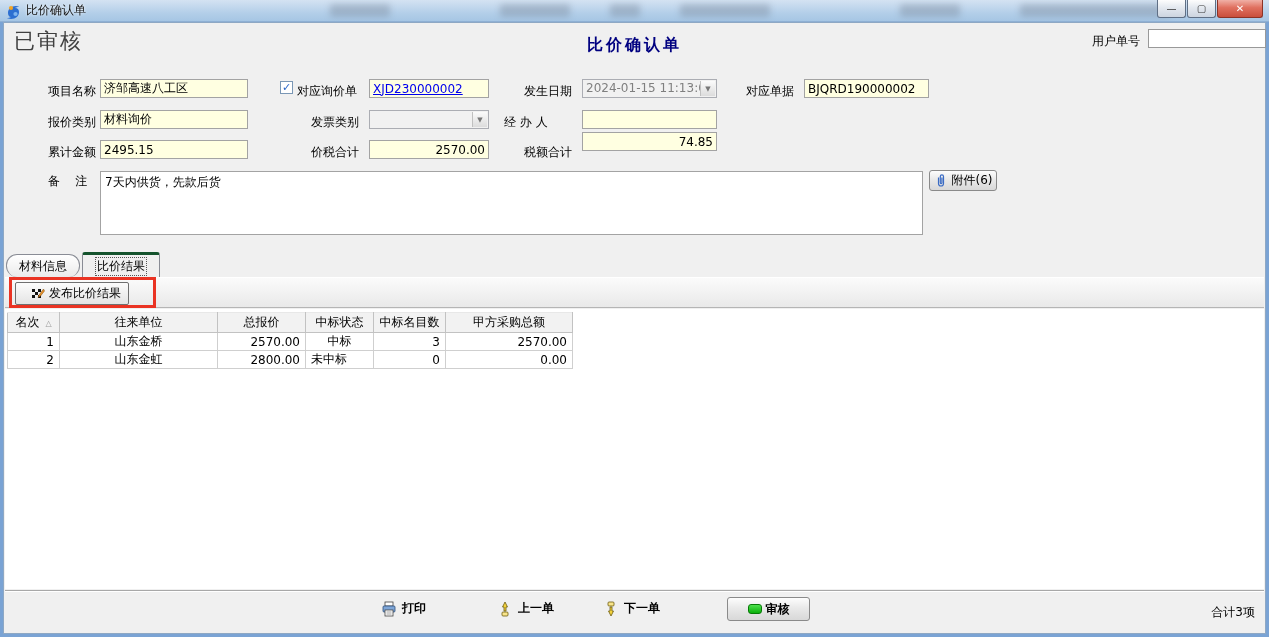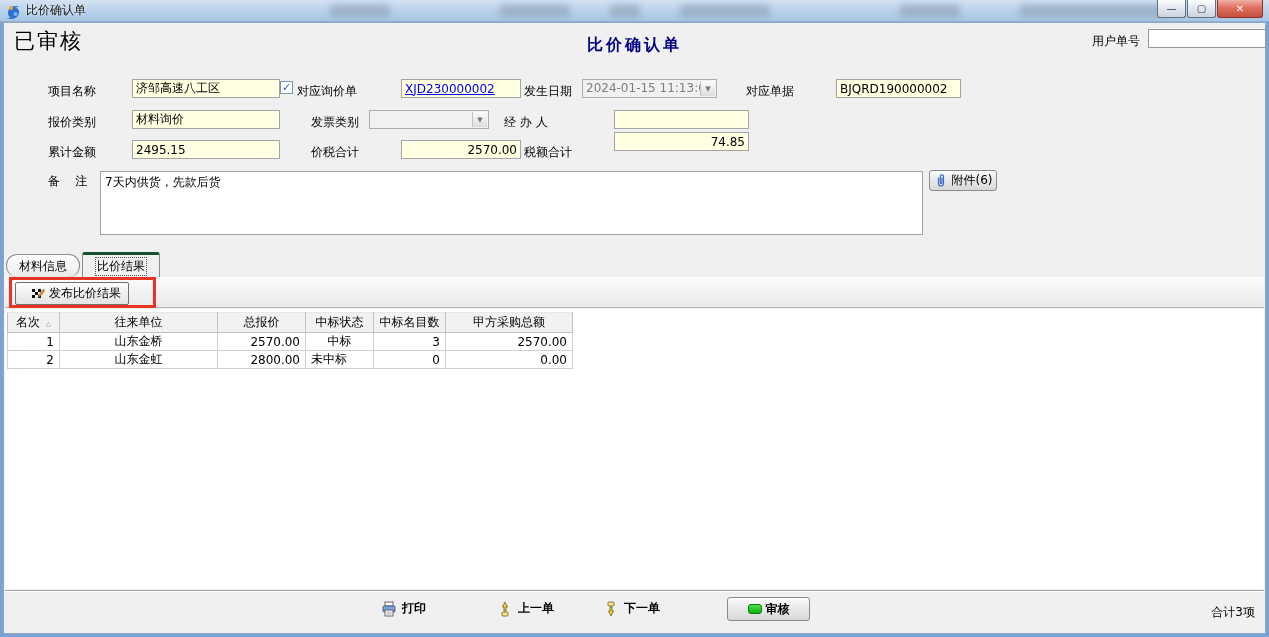--- a/index.html
+++ b/index.html
@@ -14,27 +14,27 @@
   .title-text { font-size:12px; color:#111; text-shadow:0 0 3px #fff; }
   .winbtns { position:absolute; right:6px; top:0; display:flex; z-index:3; }
   .winbtn { width:29px; height:18px; border:1px solid #5f6f85; border-top:none; border-radius:0 0 3px 3px;
     background:linear-gradient(#fdfdfd,#e3e8ef 45%,#cdd5e0); display:flex; align-items:center; justify-content:center;
     font-size:10px; color:#333; margin-left:1px; cursor:default; }
   .winbtn.close { width:46px; background:linear-gradient(#f0b0a6,#e0705f 45%,#c94f3c); border-color:#8c3326; color:#fff; font-weight:bold; }
 
   
   .client { position:absolute; left:3px; top:22px; right:3px; bottom:3px; background:#f0f0f0; border:1px solid #8ea8c4; }
 
-  .stamp { position:absolute; left:10px; top:4px; font-size:21px; letter-spacing:2px; color:#000000; }
+  .stamp { position:absolute; left:10px; top:4px; font-size:21px; letter-spacing:2px; color:#404040; }
   .form-title { position:absolute; left:0; top:12px; width:100%; text-align:center; font-size:16px; font-weight:bold; color:#000080; letter-spacing:3px; }
   .userno-label { position:absolute; left:1088px; top:10px; }
   .userno-input { position:absolute; left:1144px; top:6px; width:118px; height:19px; background:#fff; border:1px solid #999; }
 
   .lbl { position:absolute; white-space:pre; }
-  .inp { position:absolute; height:19px; background:#ffffe1; border:1px solid #a3a3a3; font-family:inherit; font-size:12px; padding:1px 3px;margin-left:32px; }
+  .inp { position:absolute; height:19px; background:#ffffe1; border:1px solid #a3a3a3; font-family:inherit; font-size:12px; padding:1px 3px; }
   .inp.right { text-align:right; }
   .inp.link { color:#0000ee; text-decoration:underline; }
   .combo { position:absolute; height:19px; background:#f1f1f1; border:1px solid #abadb3; color:#7f7f7f; padding:1px 18px 1px 3px; overflow:hidden; white-space:nowrap; }
   .combo .arrowbox { position:absolute; right:1px; top:1px; bottom:1px; width:15px; background:linear-gradient(#fbfbfb,#dcdcdc); border-left:1px solid #c0c0c0; display:flex; align-items:center; justify-content:center; font-size:7px; color:#777; }
   .cbx { position:absolute; width:13px; height:13px; background:#fff; border:1px solid #7a97b5; display:flex; align-items:center; justify-content:center; font-size:11px; font-weight:bold; color:#2a66c8; line-height:1; }
   .remark { position:absolute; left:96px; top:148px; width:823px; height:64px; background:#fff; border:1px solid #a3a3a3; font-family:inherit; font-size:12px; padding:2px 4px; resize:none; }
   .btn3d { background:linear-gradient(#fdfdfd,#e9e9e9 45%,#d8d8d8); border:1px solid #8a8a8a; border-radius:3px; display:flex; align-items:center; justify-content:center; gap:4px; cursor:default; }
   .attach-btn { position:absolute; left:925px; top:147px; width:68px; height:21px; font-size:12px; }
 
   
@@ -46,21 +46,21 @@
   .tab.t1 .focusdot { outline:1px dotted #555; outline-offset:-1px; padding:1px 2px; }
 
   .toolbar { position:absolute; left:1px; top:254px; width:calc(100% - 2px); height:31px;
     background:linear-gradient(#fbfbfb,#e9e9e9); border-top:1px solid #fff; border-bottom:1px solid #b5b5b5; }
   .publish-btn { position:absolute; left:10px; top:4px; width:114px; height:23px; font-size:12px; background:linear-gradient(#fcfcfc,#e4e4e4); border:1px solid #707070; border-radius:2px;padding-left:8px; }
   .redbox { position:absolute; left:4px; top:-1px; width:147px; height:31px; border:3px solid #ea3323; z-index:5; pointer-events:none; }
 
   
   .panel { position:absolute; left:1px; top:286px; right:1px; bottom:44px; background:#fff; }
   table.grid { border-collapse:collapse; margin:3px 0 0 2px; font-size:12px; }
-  table.grid th { height:20px; background:#f2f2f2; border:1px solid #c2c2c2; border-top:1px solid #e8e8e8; font-weight:normal; text-align:center; padding:0 4px; position:relative;font-family:Liberation Mono, monospace; }
+  table.grid th { height:20px; background:#f2f2f2; border:1px solid #c2c2c2; border-top:1px solid #e8e8e8; font-weight:normal; text-align:center; padding:0 4px; position:relative; }
   table.grid td { height:17px; border:1px solid #cfcfcf; padding:0 5px; background:#fff; }
   .c0{width:52px;} .c1{width:158px;} .c2{width:88px;} .c3{width:68px;} .c4{width:72px;} .c5{width:127px;}
   .sorticon { font-size:8px; color:#9a9a9a; margin-left:6px; }
 
   
   .footer { position:absolute; left:1px; bottom:1px; right:1px; height:42px; background:#f0f0f0; border-top:1px solid #a8a8a8; box-shadow:inset 0 1px 0 #fff; }
   .flatbtn { position:absolute; top:9px; display:flex; align-items:center; gap:5px; font-weight:bold; cursor:default; }
   .audit-btn { position:absolute; left:722px; top:6px; width:83px; height:24px; font-weight:bold; }
   .audit-chip { width:14px; height:10px; background:linear-gradient(#4de04d,#0ab00a); border:1px solid #067a06; border-radius:3px; }
   .total-label { position:absolute; right:9px; top:13px; }

